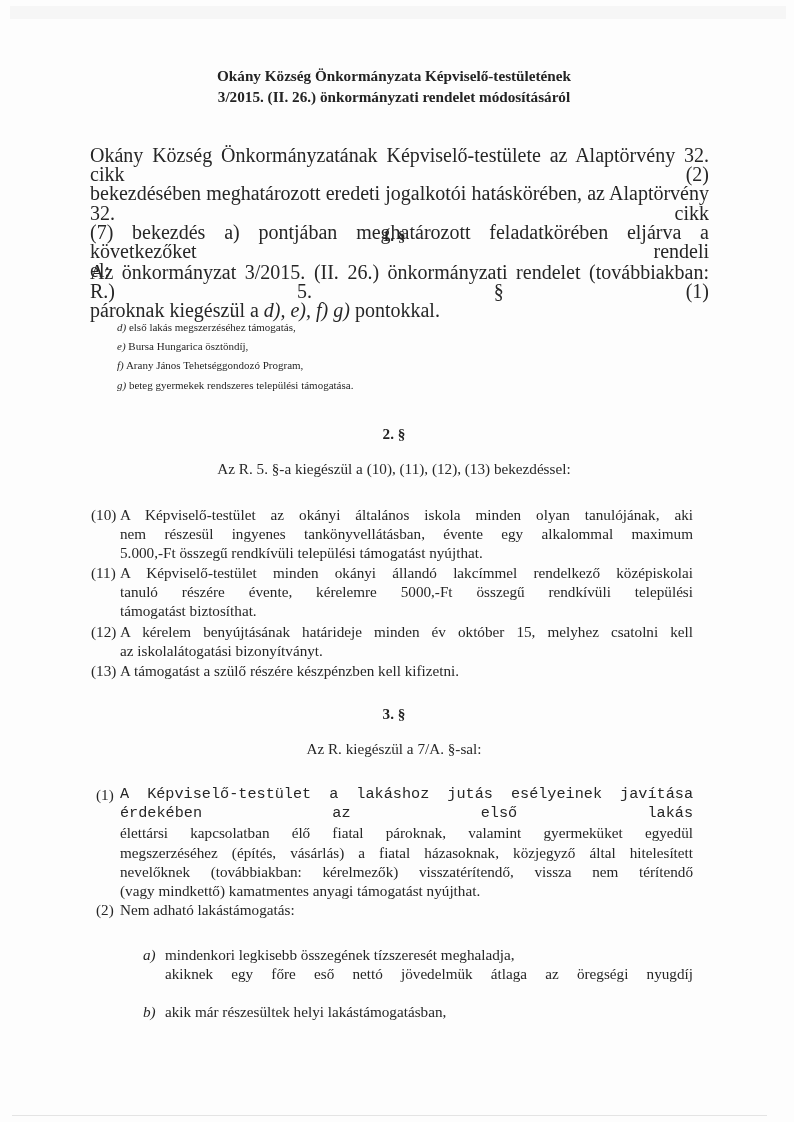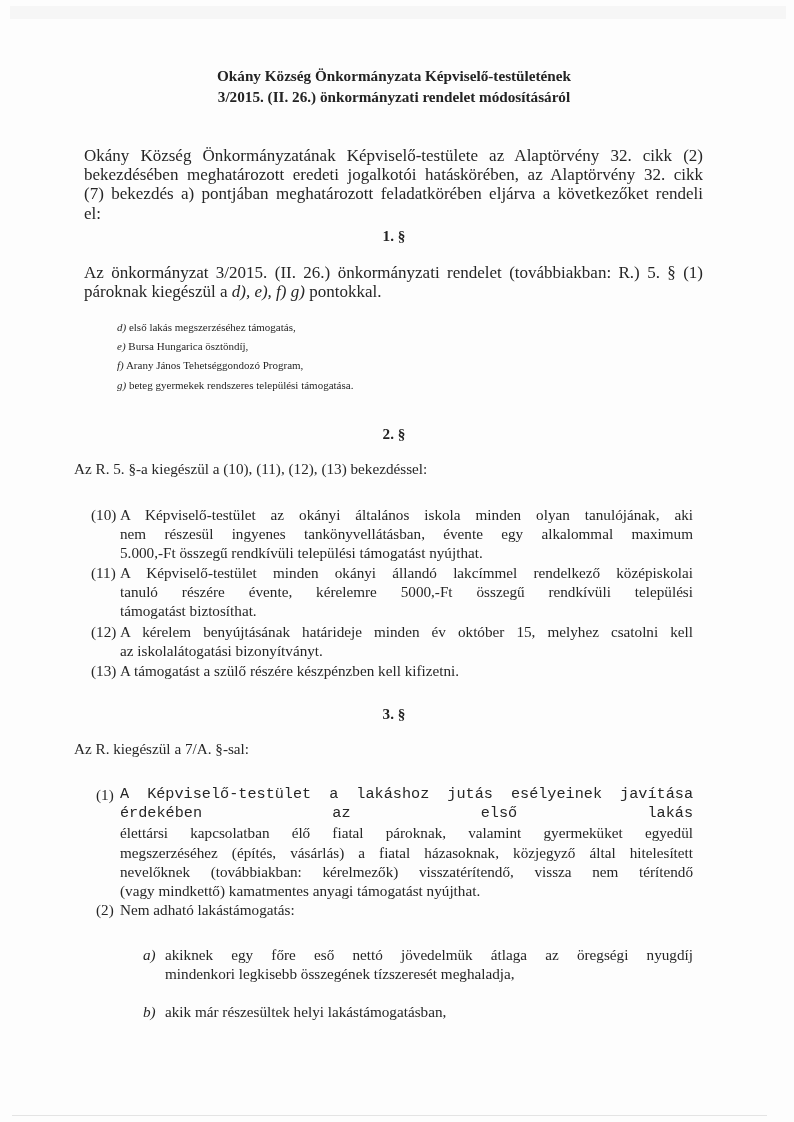--- a/index.html
+++ b/index.html
@@ -21,35 +21,35 @@
     .page { position: absolute; left: 0; top: 0; width: 794px; height: 1122px; }
 
     .title {
       position: absolute; left: 74px; width: 640px; top: 66px;
       text-align: center; font-weight: bold; font-size: 15.2px; line-height: 20.5px;
       color: #232323;
     }
     .title div { white-space: nowrap; }
 
     .para {
-      position: absolute; left: 84px; width: 619px;
-      font-size: 17px; line-height: 19.2px;
+      position: absolute; left: 90px; width: 619px;
+      font-size: 20px; line-height: 19.2px;
       text-align: justify; text-align-last: left;
     }
     .jline { display: block; text-align: justify; text-align-last: justify; white-space: nowrap; }
     .jline.last { text-align-last: left; }
 
     .section {
       position: absolute; left: 74px; width: 640px;
       text-align: center; font-weight: bold; font-size: 15.2px;
       color: #232323;
     }
     .center-line {
       position: absolute; left: 74px; width: 640px;
-      font-size: 15.2px;
+      text-align: center; font-size: 15.2px;
     }
 
     .list { position: absolute; left: 117px; font-size: 11px; line-height: 19.2px; }
     .list .item { white-space: nowrap; }
     .list .marker { font-style: italic; }
 
     .np {
       position: absolute; font-size: 15.2px; line-height: 19.2px;
     }
     .np .num { position: absolute; top: 0; }
@@ -146,22 +146,22 @@
   <div class="np" style="left:96px; top:900px; width:597px;">
     <span class="num">(2)</span>
     <div class="body" style="left:24px; width:573px;">
       <span class="jline last" style="white-space: normal;">Nem adható lakástámogatás:</span>
     </div>
   </div>
 
   <div class="np" style="left:143px; top:945px; width:550px;">
     <span class="num it">a)</span>
     <div class="body" style="left:22px; width:528px;">
+      <span class="jline last" style="white-space: normal;">mindenkori legkisebb összegének tízszeresét meghaladja,</span>
       <span class="jline" style="white-space: normal;">akiknek egy főre eső nettó jövedelmük átlaga az öregségi nyugdíj</span>
-      <span class="jline last" style="white-space: normal;">mindenkori legkisebb összegének tízszeresét meghaladja,</span>
     </div>
   </div>
 
   <div class="np" style="left:143px; top:1002px; width:550px;">
     <span class="num it">b)</span>
     <div class="body" style="left:22px; width:528px;">
       <span class="jline last" style="white-space: normal;">akik már részesültek helyi lakástámogatásban,</span>
     </div>
   </div>
 

